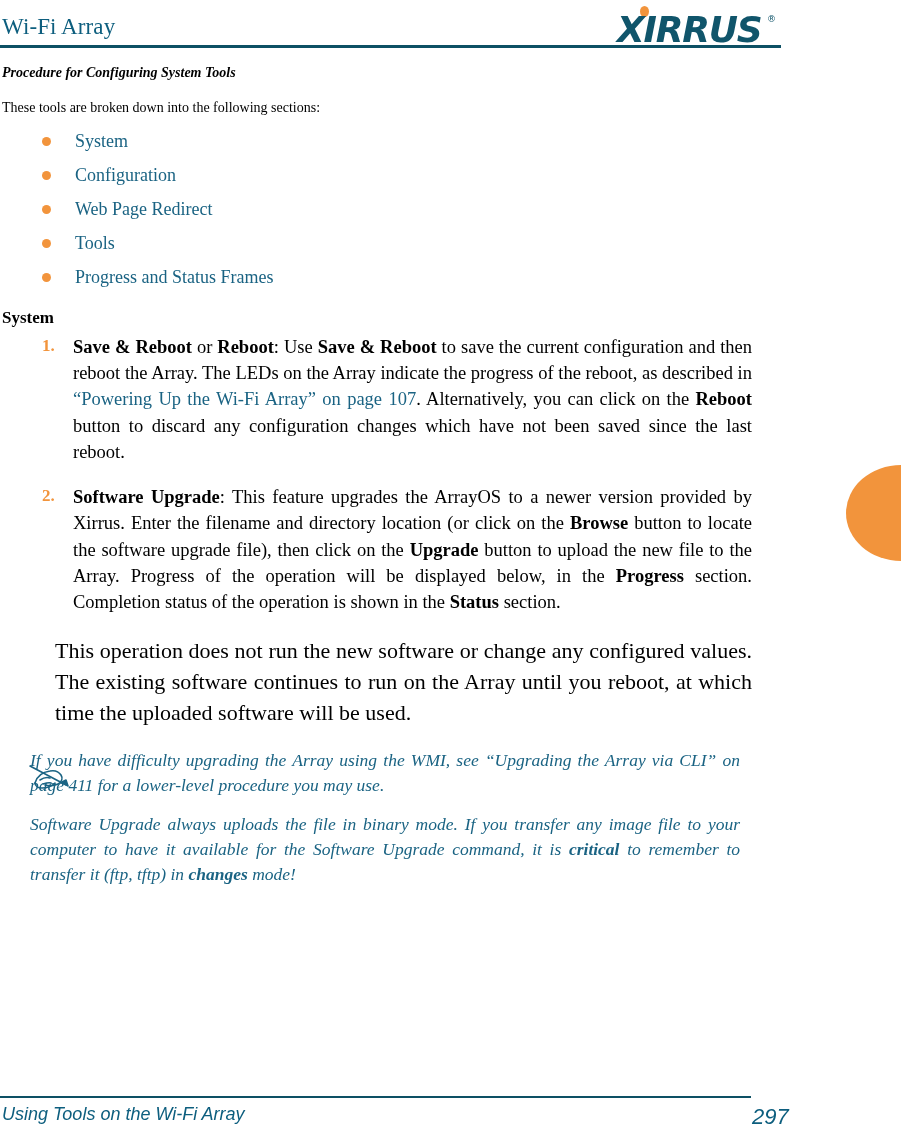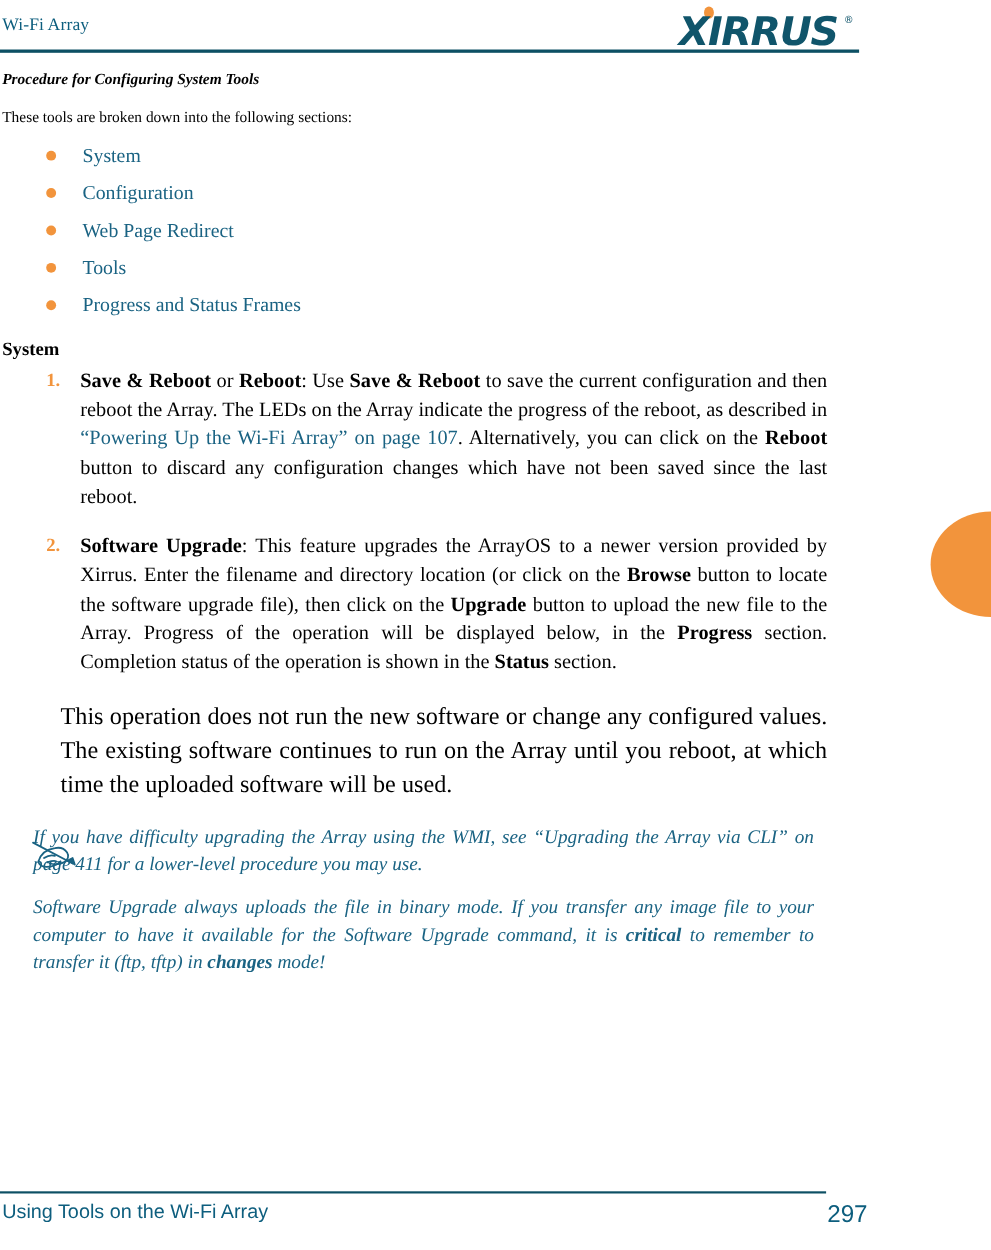--- a/index.html
+++ b/index.html
@@ -30,21 +30,21 @@
     left: 0;
     top: 0;
     width: 901px;
     height: 52px;
   }
   .header-title {
     position: absolute;
     left: 2px;
     top: 14px;
     font-family: "Liberation Serif", "DejaVu Serif", serif;
-    font-size: 16px;
+    font-size: 23px;
     color: #0d5e7e;
     letter-spacing: 0.1px;
     white-space: nowrap;
   }
   .logo {
     position: absolute;
     right: 119px;
     top: 6px;
     width: 165px;
     height: 36px;
@@ -221,23 +221,24 @@
     height: 96px;
     background: #f2943c;
     border-top-left-radius: 55px 48px;
     border-bottom-left-radius: 55px 48px;
   }
 
   
   .footer {
     position: absolute;
     left: 0;
-    bottom: 13px;
+    bottom: 0;
     width: 732px;
     height: 48px;
+    font-style: italic;
   }
   .footer-rule {
     position: absolute;
     left: 0;
     top: 8px;
     width: 751px;
     height: 2px;
     background: #0d5064;
   }
   .footer-left {

